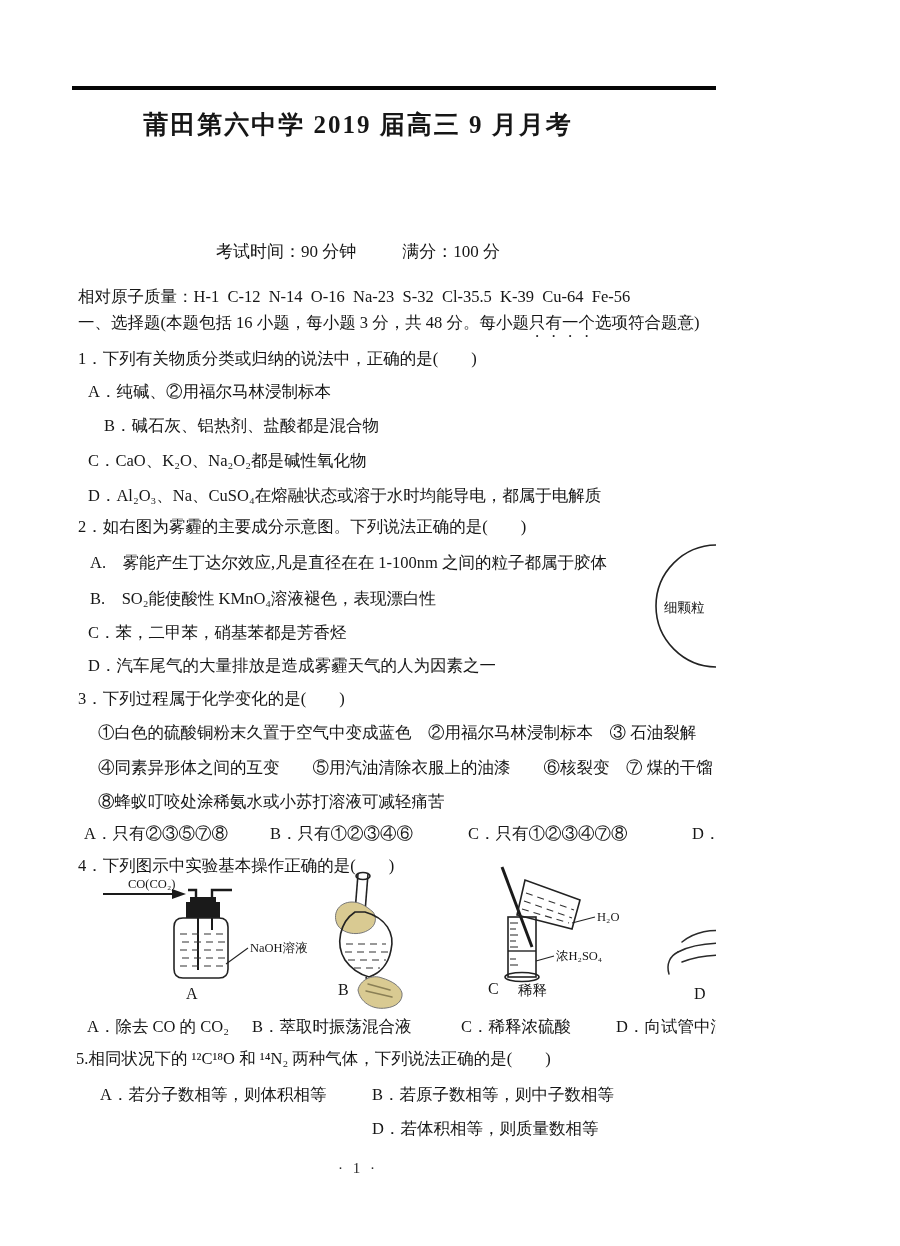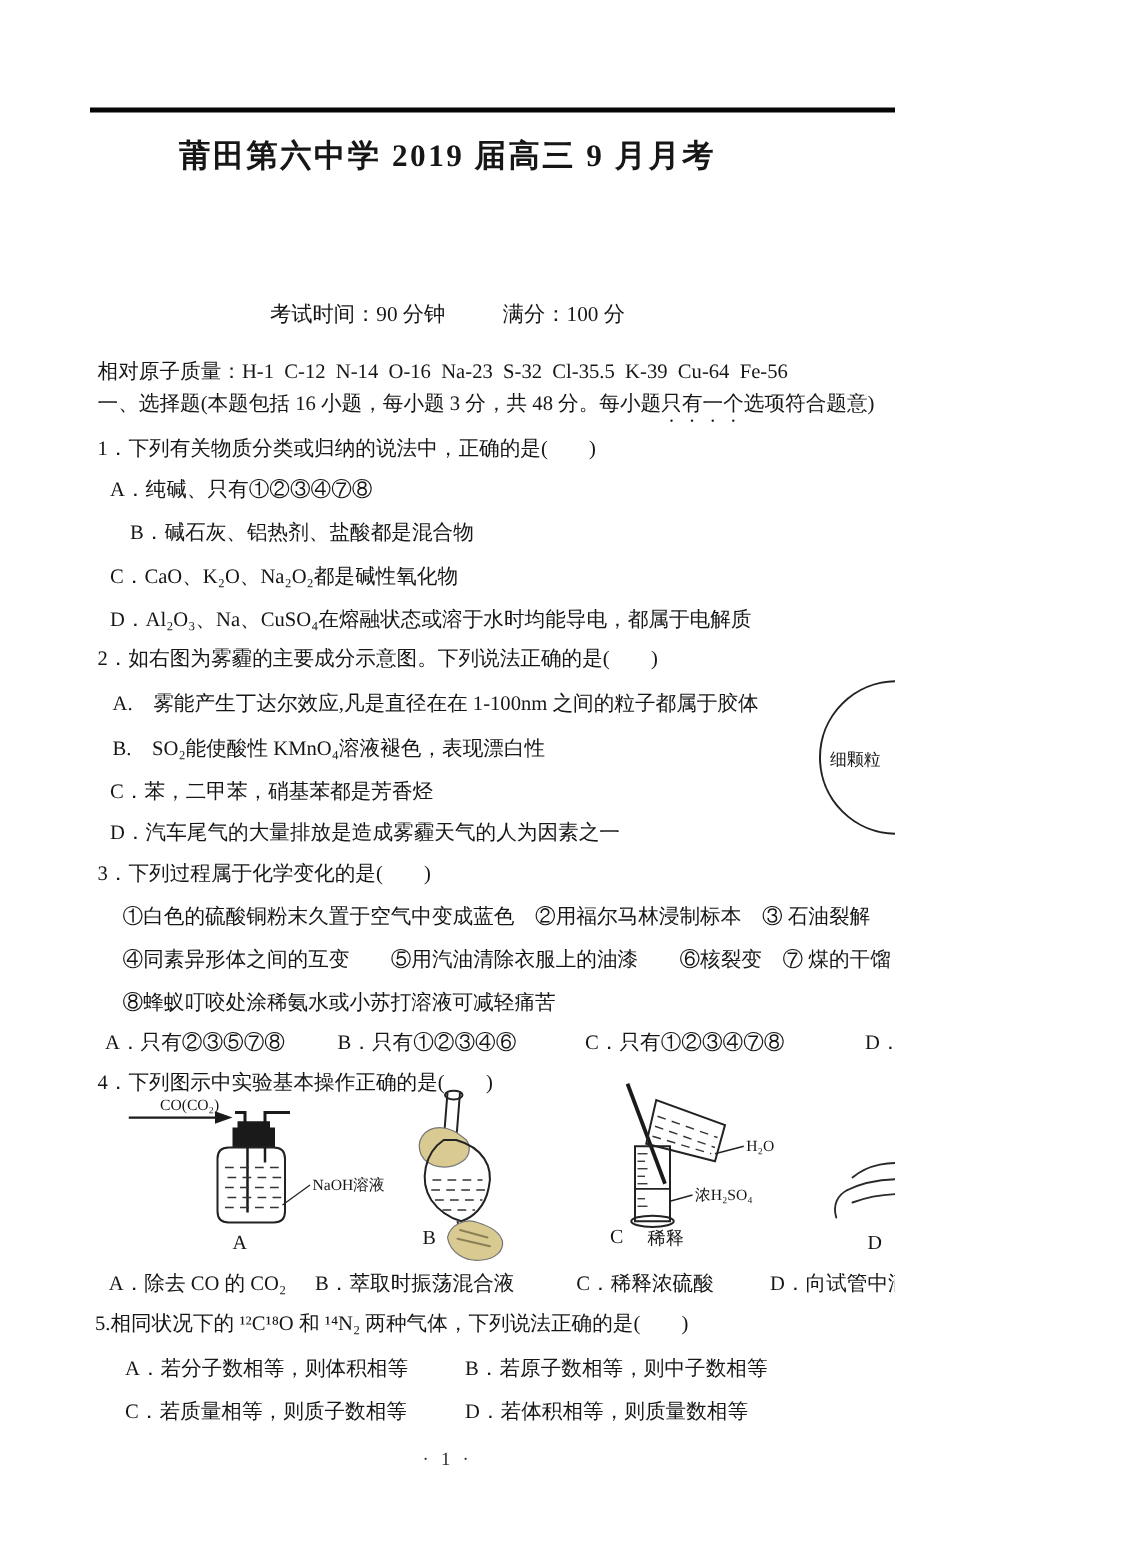--- a/index.html
+++ b/index.html
@@ -37,21 +37,21 @@
   <div class="examinfo">
     <span>考试时间：90 分钟</span>
     <span>满分：100 分</span>
   </div>
 
   <div class="line" style="top:282px; left:78px;">相对原子质量：H-1  C-12  N-14  O-16  Na-23  S-32  Cl-35.5  K-39  Cu-64  Fe-56</div>
 
   <div class="line" style="top:308px; left:78px;"><span>一、选择题(本题包括 16 小题，每小题 3 分，共 48 分。每小题</span><span class="emph">只有一个</span><span>选项符合题意)</span></div>
 
   <div class="line" style="top:344px; left:78px;">1．下列有关物质分类或归纳的说法中，正确的是(　　)</div>
-  <div class="line" style="top:377px; left:88px;">A．纯碱、只有①②③④⑦⑧</div>
+  <div class="line" style="top:377px; left:88px;">A．纯碱、②用福尔马林浸制标本</div>
   <div class="line" style="top:411px; left:88px;margin-left:16px;">B．碱石灰、铝热剂、盐酸都是混合物</div>
   <div class="line" style="top:446px; left:88px;">C．CaO、K₂O、Na₂O₂都是碱性氧化物</div>
   <div class="line" style="top:481px; left:88px;">D．Al₂O₃、Na、CuSO₄在熔融状态或溶于水时均能导电，都属于电解质</div>
 
   <div class="line" style="top:512px; left:78px;">2．如右图为雾霾的主要成分示意图。下列说法正确的是(　　)</div>
   <div class="line" style="top:548px; left:90px;">A.　雾能产生丁达尔效应,凡是直径在在 1-100nm 之间的粒子都属于胶体</div>
   <div class="line" style="top:584px; left:90px;">B.　SO₂能使酸性 KMnO₄溶液褪色，表现漂白性</div>
   <div class="line" style="top:618px; left:88px;">C．苯，二甲苯，硝基苯都是芳香烃</div>
   <div class="line" style="top:651px; left:88px;">D．汽车尾气的大量排放是造成雾霾天气的人为因素之一</div>
 
@@ -166,18 +166,17 @@
   </svg>
 
   <div class="line" style="top:1012px; left:87px;">A．除去 CO 的 CO₂</div>
   <div class="line" style="top:1012px; left:252px;">B．萃取时振荡混合液</div>
   <div class="line" style="top:1012px; left:461px;">C．稀释浓硫酸</div>
   <div class="line" style="top:1012px; left:616px;font-family:Liberation Serif, serif;">D．向试管中滴加液</div>
 
   <div class="line" style="top:1044px; left:76px;">5.相同状况下的 ¹²C¹⁸O 和 ¹⁴N₂ 两种气体，下列说法正确的是(　　)</div>
   <div class="line" style="top:1080px; left:100px;">A．若分子数相等，则体积相等</div>
   <div class="line" style="top:1080px; left:372px;">B．若原子数相等，则中子数相等</div>
-  <div class="line" style="top:1114px; left:100px;">C．若质量相等，则质子数相等</div>
   <div class="line" style="top:1114px; left:372px;">D．若体积相等，则质量数相等</div>
 
   <div class="footer">· 1 ·</div>
 
 </div>
 
 </body></html>

